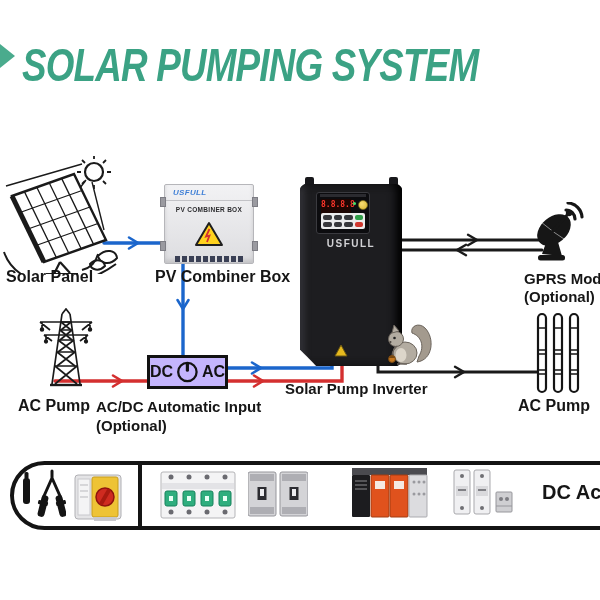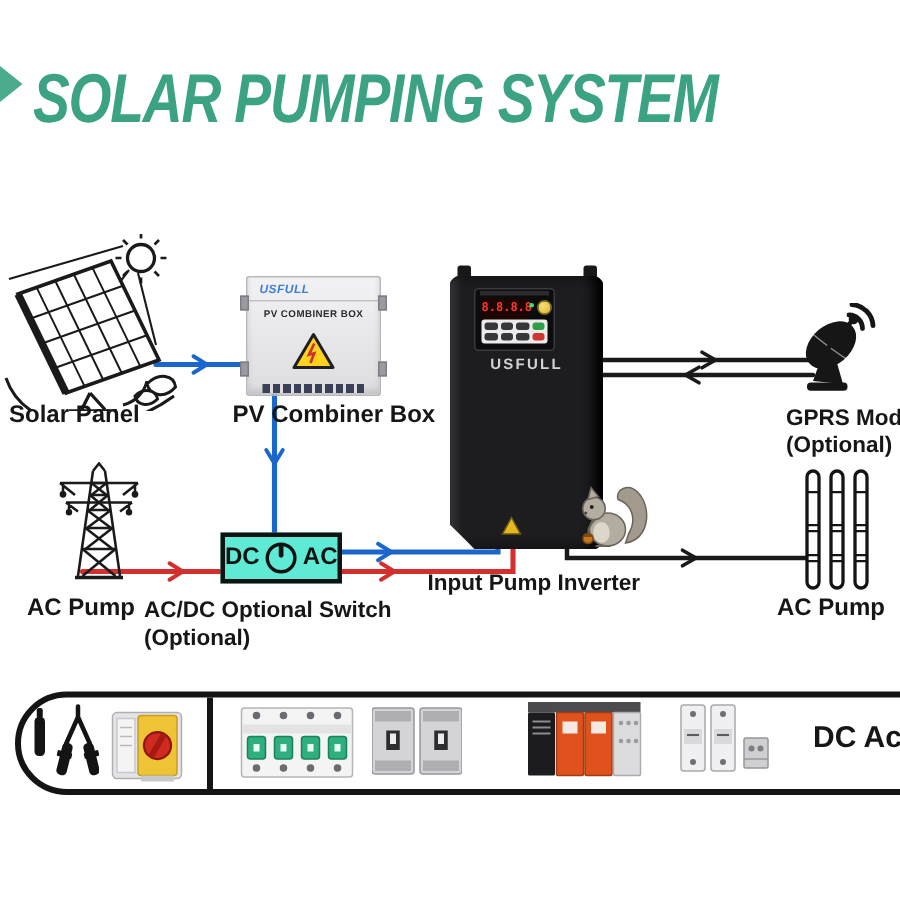--- a/index.html
+++ b/index.html
@@ -23,21 +23,21 @@
   .pvbox .brand{position:absolute;left:8px;top:3px;font-size:8px;font-weight:bold;
          font-style:italic;color:#3F7FD6;letter-spacing:.3px;}
   .pvbox .lid{position:absolute;left:0;top:15px;width:100%;border-top:1px solid #c2c2c6;}
   .pvbox .btitle{position:absolute;left:0;top:21px;width:100%;text-align:center;
          font-size:6.5px;font-weight:bold;color:#2b2b2e;letter-spacing:.3px;}
   .pvbox .terms{position:absolute;left:10px;right:10px;bottom:1px;height:6px;
          background:repeating-linear-gradient(90deg,#3a4055 0 5px,#dddde0 5px 7px);}
   .tab{position:absolute;width:4px;height:8px;background:#9a9aa0;border:1px solid #7d7d84;}
 
   
-  .swbox{position:absolute;left:147px;top:355px;width:81px;height:34px;background:#5eead4;
+  .swbox{position:absolute;left:147px;top:355px;width:81px;height:34px;background:#c4b5fd;
          border:3px solid #121212;box-sizing:border-box;display:flex;align-items:center;
          justify-content:center;gap:3px;font-size:16px;font-weight:bold;color:#121212;}
 
   
   .inv{position:absolute;left:300px;top:184px;width:102px;height:182px;background:#1d1d20;
        border-radius:6px;clip-path:polygon(0 2%,4% 0,96% 0,100% 2%,100% 98%,96% 100%,16% 100%,0 91%);
        box-shadow:inset -6px 0 8px #000,inset 4px 0 6px #35353a;}
   .inv .module{position:absolute;left:16px;top:8px;width:52px;height:40px;background:#0c0c0f;
        border:1px solid #3a3a3f;border-radius:3px;}
   .inv .mhead{position:absolute;left:3px;top:1px;right:3px;height:3px;background:#2b2b30;}
@@ -143,21 +143,21 @@
   <div class="lbl" style="left:18px;top:397px;width:90px;font-size:16px">AC Pump</div>
 
   <div class="swbox">
     <span>DC</span>
     <svg width="26" height="26" viewBox="0 0 26 26">
       <circle cx="13" cy="13" r="10.5" fill="none" stroke="#121212" stroke-width="2.6"></circle>
       <path d="M13 3.5 V11" stroke="#121212" stroke-width="3.6" stroke-linecap="round"></path>
     </svg>
     <span>AC</span>
   </div>
-  <div class="lbl" style="left:96px;top:398px;width:195px;font-size:15px">AC/DC Optional Switch</div>
+  <div class="lbl" style="left:96px;top:398px;width:195px;font-size:15px">AC/DC Automatic Input</div>
   <div class="lbl" style="left:96px;top:417px;width:195px;font-size:15px">(Optional)</div>
 
   <div class="mount" style="left:305px;top:177px"></div>
   <div class="mount" style="left:389px;top:177px"></div>
   <div class="inv">
     <div class="module">
       <div class="mhead"></div>
       <div class="led">8.8.8.8</div>
       <div class="grnled"></div>
       <div class="ybtn"></div>
@@ -170,21 +170,21 @@
           <span></span>
         <span></span>
           <span></span>
       </div>
     </div>
     <div class="ibrand">USFULL</div>
     <svg class="abs" style="left:34px;top:160px" width="14" height="13" viewBox="0 0 14 13">
       <polygon points="7,1 13,12 1,12" fill="#E5B91E" stroke="#6b5712" stroke-width="1"></polygon>
     </svg>
   </div>
-  <div class="lbl" style="left:285px;top:380px;width:155px;font-size:15px">Input Pump Inverter</div>
+  <div class="lbl" style="left:285px;top:380px;width:155px;font-size:15px">Solar Pump Inverter</div>
 
   <svg class="abs" style="left:383px;top:318px;z-index:5" width="52" height="50" viewBox="0 0 52 50">
     <path d="M34 44 C50 42 52 20 42 10 C36 4 27 8 29 15 C38 18 42 28 36 38 Z" fill="#a39a8e" stroke="#6b645c" stroke-width="1"></path>
     <ellipse cx="22" cy="35" rx="12" ry="11" fill="#b3aca1" stroke="#6b645c" stroke-width="1"></ellipse>
     <circle cx="13" cy="21" r="7.5" fill="#b3aca1" stroke="#6b645c" stroke-width="1"></circle>
     <path d="M9 15 L11 7 L16 13 Z" fill="#b3aca1" stroke="#6b645c" stroke-width="1"></path>
     <ellipse cx="18" cy="37" rx="5.5" ry="7" fill="#ddd6ca"></ellipse>
     <circle cx="11.5" cy="20" r="1.3" fill="#222"></circle>
     <circle cx="7.5" cy="24" r="1" fill="#4a443e"></circle>
     <path d="M14 28 C10 32 8 36 10 39" fill="none" stroke="#6b645c" stroke-width="1.2"></path>

